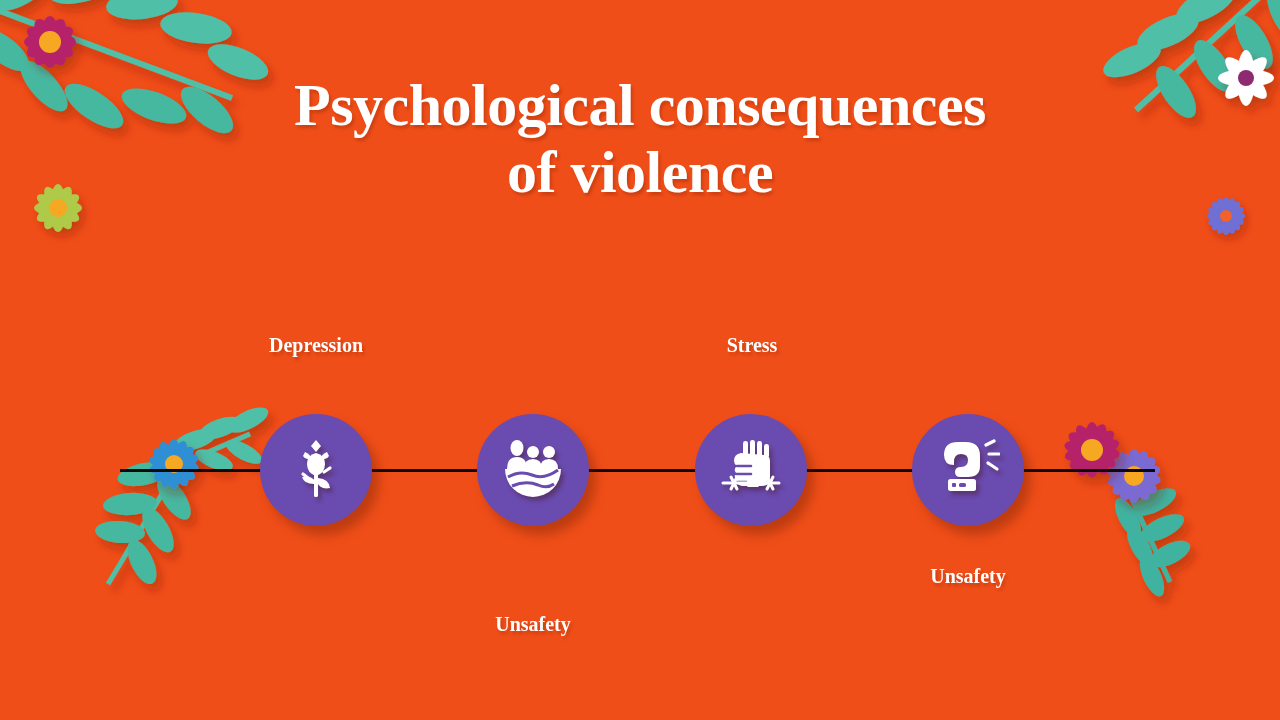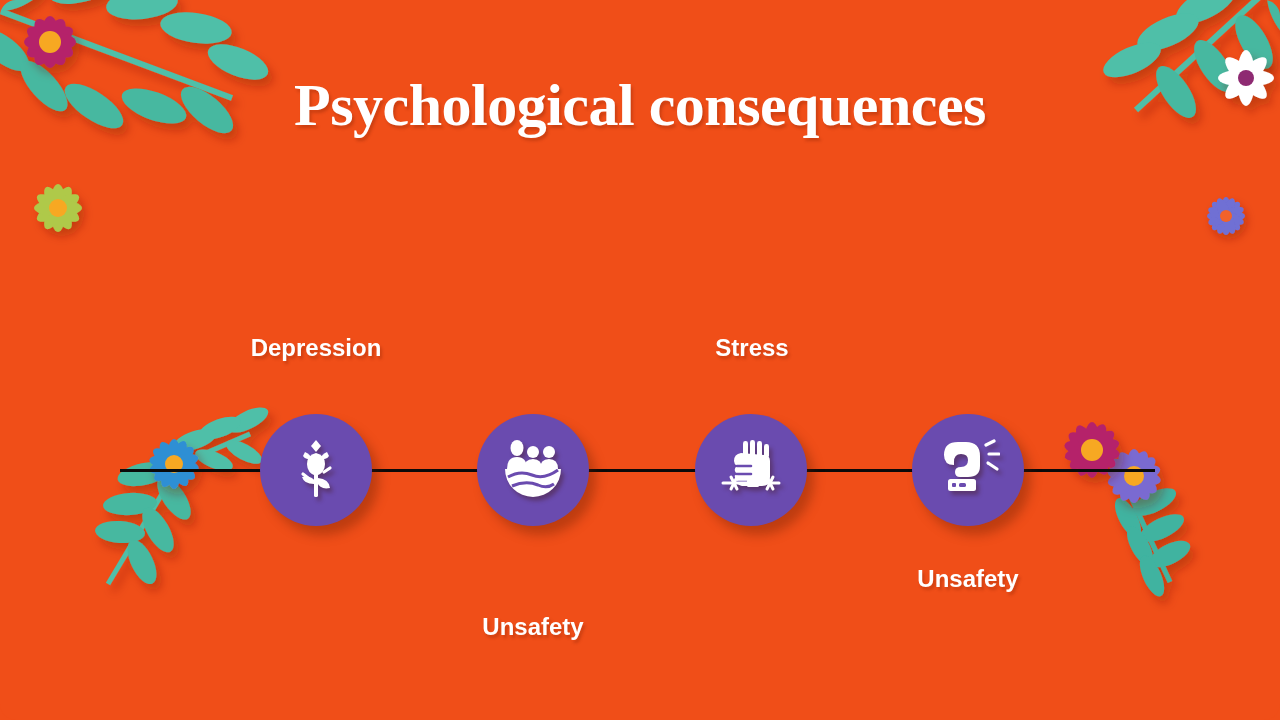--- a/index.html
+++ b/index.html
@@ -7,21 +7,20 @@
   body {
     background:#F04E18;
     font-family:"Liberation Serif", serif;
     position:relative;
   }
   #slide {
     position:absolute; inset:0;
     width:1280px; height:720px;
     overflow:hidden;
     background:#F04E18;
-    border-radius:16px;
   }
 
   
   .title {
     position:absolute;
     left:160px; top:72px;
     width:960px;
     text-align:center;
     color:#FFFFFF;
     font-family:"Liberation Serif", serif;
@@ -58,23 +57,23 @@
   .node .ic { display:block; filter:drop-shadow(3px 4px 2px rgba(60,15,0,0.35)); }
 
   .node-1 { left:260px; }
   .node-2 { left:477px; }
   .node-3 { left:695px; }
   .node-4 { left:912px; }
 
   .node-label {
     position:absolute;
     color:#FFFFFF;
-    font-family:Liberation Sans, sans-serif;
+    font-family:Liberation Serif, serif;
     font-weight:bold;
-    font-size:24px;
+    font-size:20px;
     text-align:center;
     width:260px;
     text-shadow:2px 3px 3px rgba(120,30,0,0.30);
     z-index:30;
     white-space:nowrap;
   }
   .lab-1 { left:186px; top:334px; }
   .lab-2 { left:403px; top:565px;margin-top:48px; }
   .lab-3 { left:622px; top:334px; }
   .lab-4 { left:838px; top:565px; }
@@ -300,20 +299,21 @@
           <ellipse rx="9" ry="28" cy="0" transform="rotate(125)"></ellipse>
           <ellipse rx="9" ry="28" cy="0" transform="rotate(150)"></ellipse>
         </g>
         <circle cx="30" cy="26" r="11" fill="#F7A823"></circle>
       </g>
     </svg>
   </div>
 
   <div class="title" style="color: rgb(255, 255, 255);">
     <div>Psychological consequences</div>
+    <div>of violence</div>
   </div>
 
   <div class="timeline">
 
     <div class="connector" style="background: rgb(10, 10, 10);"></div>
 
     <div class="node node-1" style="background: rgb(106, 75, 175);">
       <span class="ic">
         <svg width="46" height="62" viewBox="0 0 46 62" fill="#FFFFFF">
           <path d="M23 3 l5 6 -5 6 -5 -6 z"></path>

